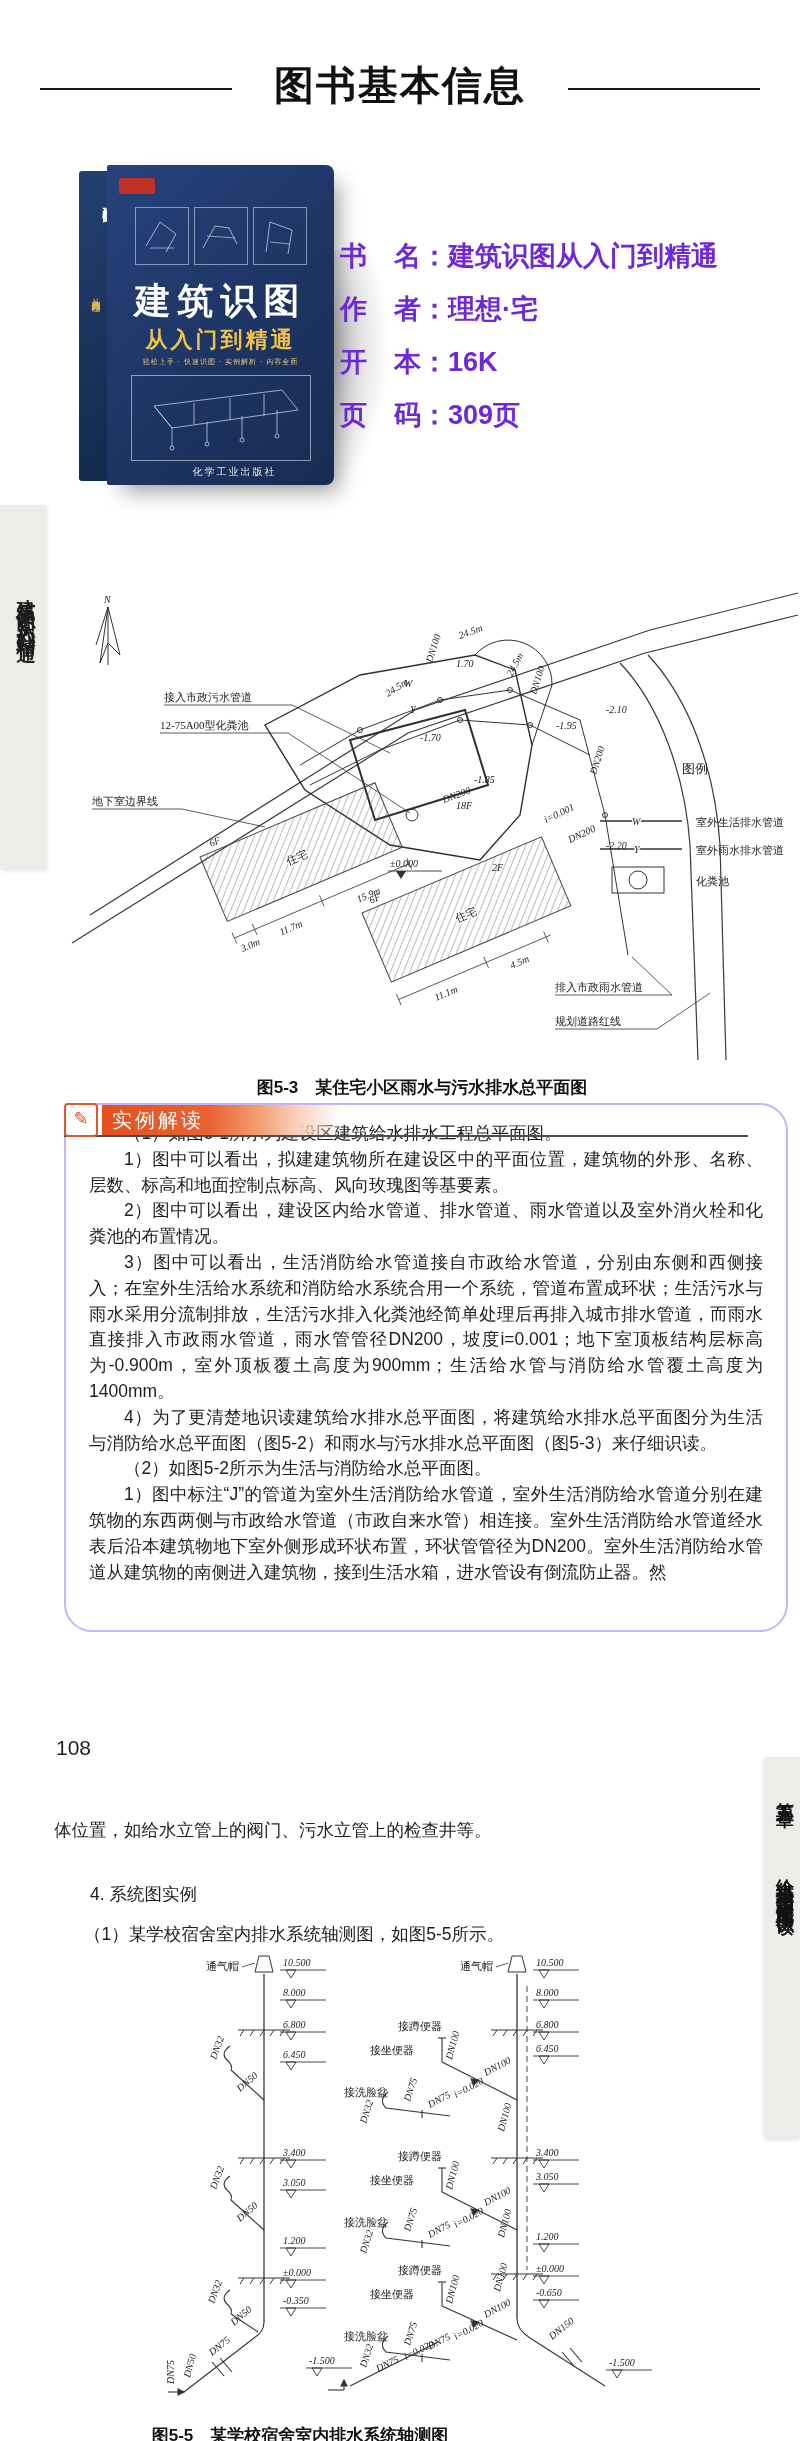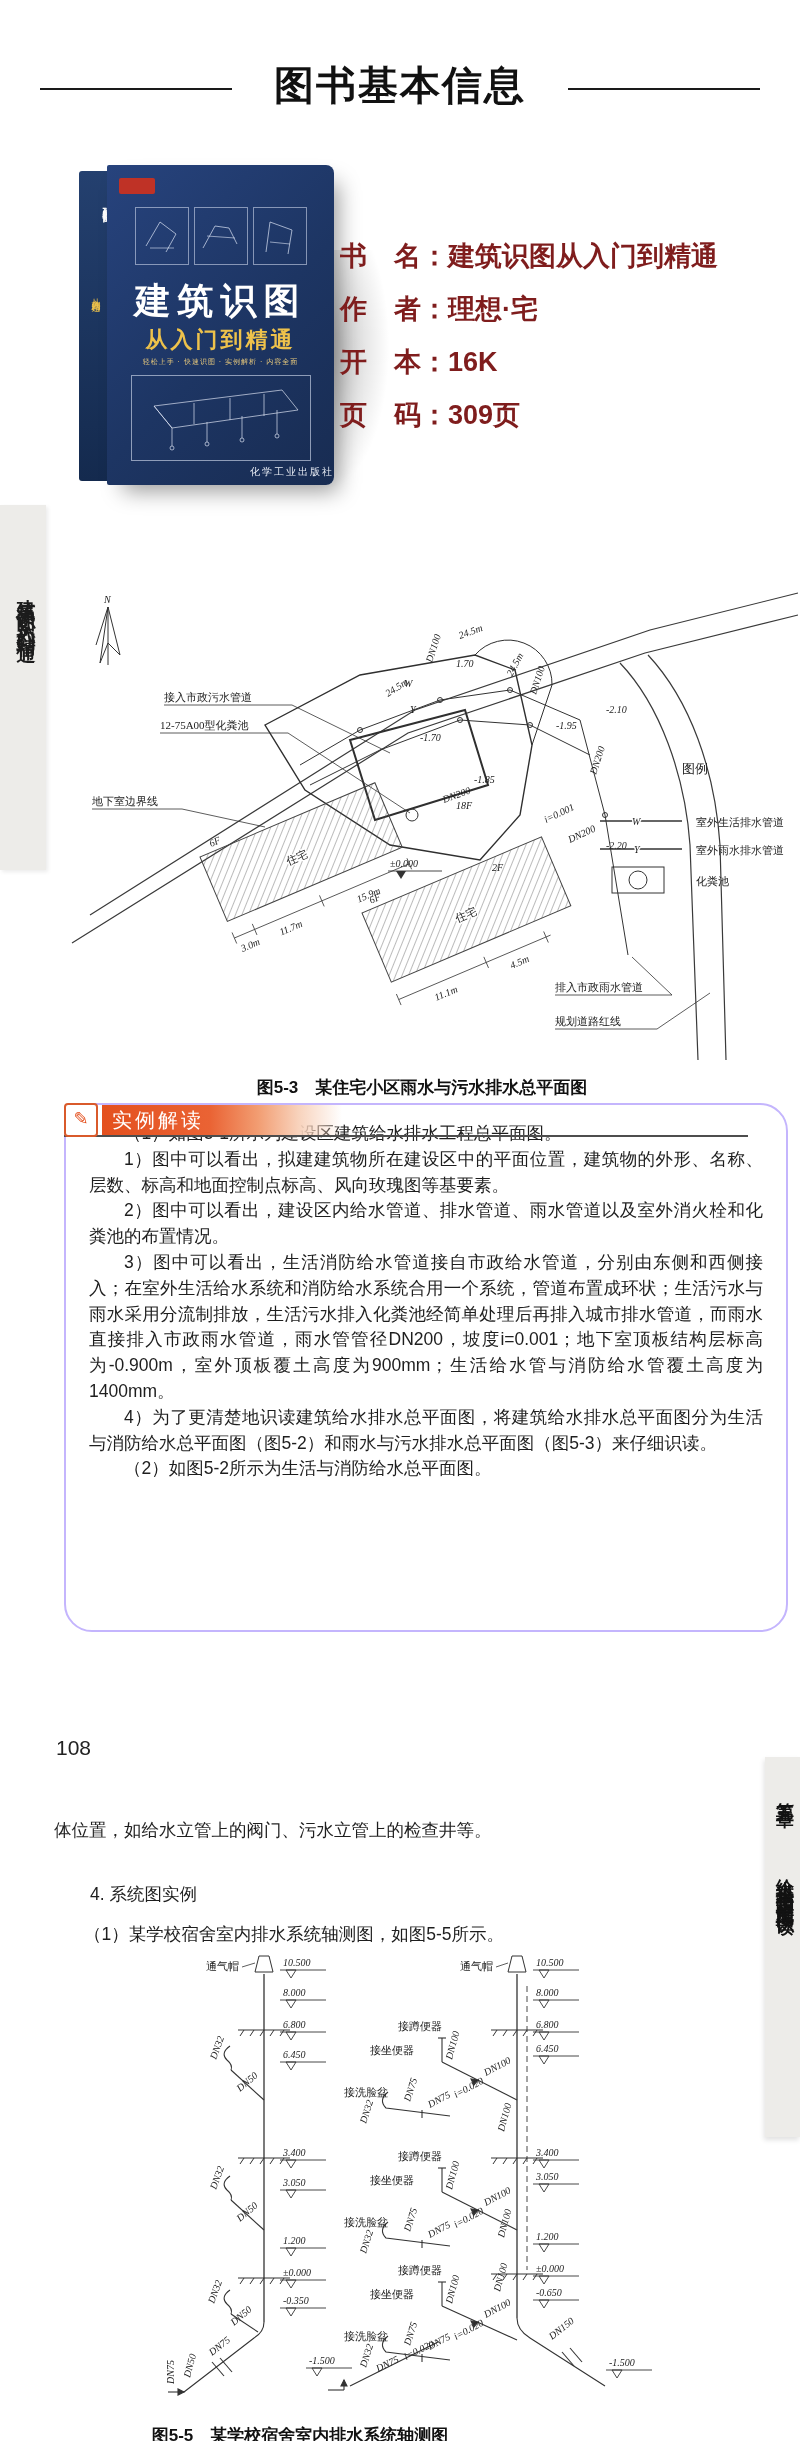--- a/index.html
+++ b/index.html
@@ -19,24 +19,24 @@
   .cover{left:28px;top:0;width:227px;height:320px;background:linear-gradient(135deg,#27437d 0%,#1d3563 55%,#182c52 100%);
     border-radius:2px 8px 8px 2px;box-shadow:10px 12px 22px -6px rgba(0,0,0,.4);}
   .cover-logo{left:12px;top:13px;width:36px;height:16px;background:#bf3226;border-radius:2px;}
   .sq-row{left:28px;top:42px;width:172px;height:56px;display:flex;justify-content:space-between;}
   .sq{width:52px;height:56px;border:1px solid rgba(220,228,245,.55);position:relative;}
   .sq svg{position:absolute;left:0;top:0;}
   .cover-title{left:0;top:112px;width:100%;text-align:center;color:#fff;font-size:36px;font-weight:bold;letter-spacing:7px;}
   .cover-sub{left:0;top:160px;width:100%;text-align:center;color:#eec24b;font-size:22px;font-weight:bold;letter-spacing:3px;}
   .cover-tag{left:0;top:192px;width:100%;text-align:center;color:#e8c97c;font-size:7px;letter-spacing:1px;}
   .cover-frame{left:24px;top:210px;width:178px;height:84px;border:1px solid rgba(220,228,245,.6);}
-  .cover-pub{left:0;top:300px;width:100%;text-align:right;color:#e9edf5;font-size:10px;letter-spacing:2px;}
+  .cover-pub{left:0;top:300px;width:100%;text-align:center;color:#e9edf5;font-size:10px;letter-spacing:2px;padding-left:14px;}
   
   .binfo{left:340px;top:238px;width:460px;}
-  .binfo .row{font-size:27px;font-weight:bold;color:#7f1d1d;margin-bottom:17px;white-space:nowrap;}
+  .binfo .row{font-size:27px;font-weight:bold;color:#6d28d9;margin-bottom:17px;white-space:nowrap;}
   
   .serif{font-family:Liberation Sans, sans-serif;margin-top:16px;}
   .side-tab-l{left:0;top:505px;width:46px;height:365px;background:#edece9;box-shadow:2px 2px 4px rgba(0,0,0,.08);}
   .side-tab-l .vt{position:absolute;left:13px;top:78px;writing-mode:vertical-rl;font-size:19px;letter-spacing:5px;color:#1c1c1c;font-weight:bold;}
   .side-tab-r{left:765px;top:1757px;width:35px;height:380px;background:#edece9;box-shadow:-1px 3px 5px rgba(0,0,0,.12);}
   .side-tab-r .vt1{position:absolute;left:8px;top:30px;writing-mode:vertical-rl;font-size:18px;letter-spacing:4px;color:#121212;font-weight:bold;}
   .side-tab-r .vt2{position:absolute;left:8px;top:106px;writing-mode:vertical-rl;font-size:18px;letter-spacing:3px;color:#121212;font-weight:bold;}
   .fig-cap{text-align:center;font-weight:bold;font-size:17px;color:#111;}
   
   .badge{left:64px;top:1103px;height:34px;display:flex;align-items:center;z-index:3;}
@@ -262,20 +262,21 @@
   <div class="badge-icon">✎</div>
   <div class="badge-body">实例解读</div>
 </div>
 <div class="abs ex-box serif">
   <p>（1）如图5-1所示为建设区建筑给水排水工程总平面图。</p>
   <p>1）图中可以看出，拟建建筑物所在建设区中的平面位置，建筑物的外形、名称、层数、标高和地面控制点标高、风向玫瑰图等基要素。</p>
   <p>2）图中可以看出，建设区内给水管道、排水管道、雨水管道以及室外消火栓和化粪池的布置情况。</p>
   <p>3）图中可以看出，生活消防给水管道接自市政给水管道，分别由东侧和西侧接入；在室外生活给水系统和消防给水系统合用一个系统，管道布置成环状；生活污水与雨水采用分流制排放，生活污水排入化粪池经简单处理后再排入城市排水管道，而雨水直接排入市政雨水管道，雨水管管径DN200，坡度i=0.001；地下室顶板结构层标高为-0.900m，室外顶板覆土高度为900mm；生活给水管与消防给水管覆土高度为1400mm。</p>
   <p>4）为了更清楚地识读建筑给水排水总平面图，将建筑给水排水总平面图分为生活与消防给水总平面图（图5-2）和雨水与污水排水总平面图（图5-3）来仔细识读。</p>
   <p>（2）如图5-2所示为生活与消防给水总平面图。</p>
+  <p>1）图中标注“J”的管道为室外生活消防给水管道，室外生活消防给水管道分别在建筑物的东西两侧与市政给水管道（市政自来水管）相连接。室外生活消防给水管道经水表后沿本建筑物地下室外侧形成环状布置，环状管管径为DN200。室外生活消防给水管道从建筑物的南侧进入建筑物，接到生活水箱，进水管设有倒流防止器。然</p>
 </div>
 <div class="abs pageno serif">108</div>
 
 <div class="abs side-tab-r">
   <div class="vt1">第五章</div>
   <div class="vt2">给水排水与消防工程施工图识读</div>
 </div>
 <div class="abs p2-line1 serif">体位置，如给水立管上的阀门、污水立管上的检查井等。</div>
 <div class="abs p2-h serif">4. 系统图实例</div>
 <div class="abs p2-line2 serif">（1）某学校宿舍室内排水系统轴测图，如图5-5所示。</div>

